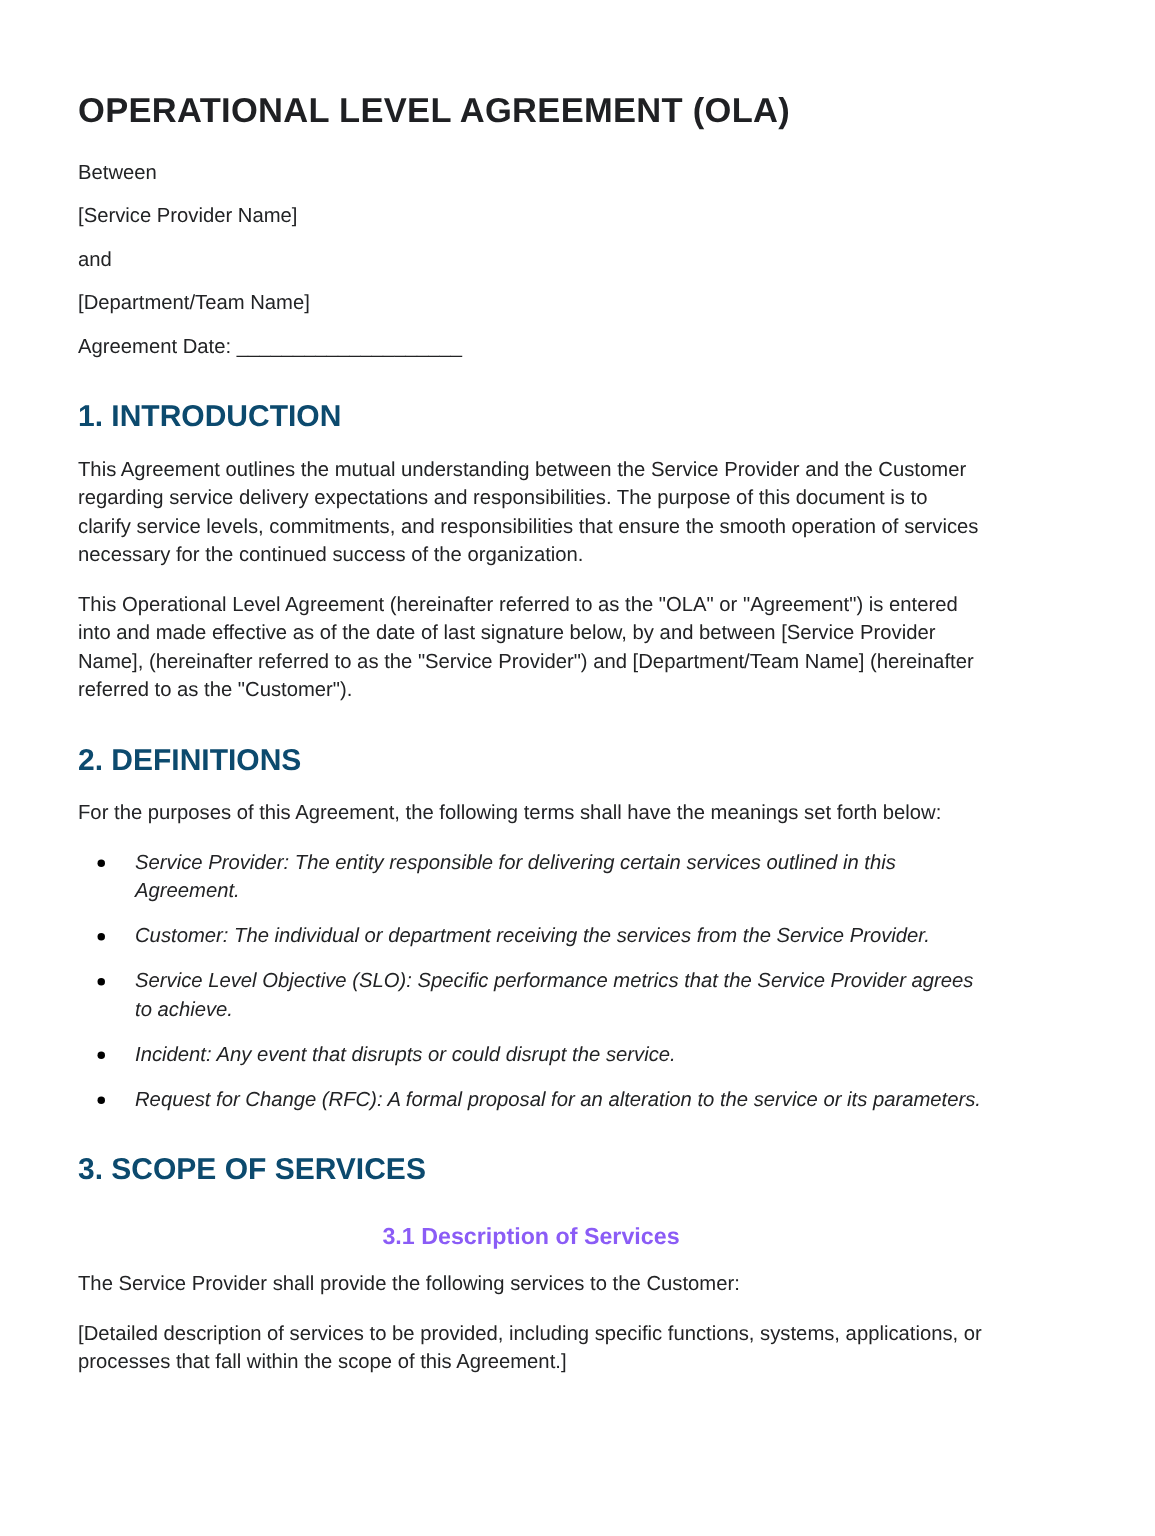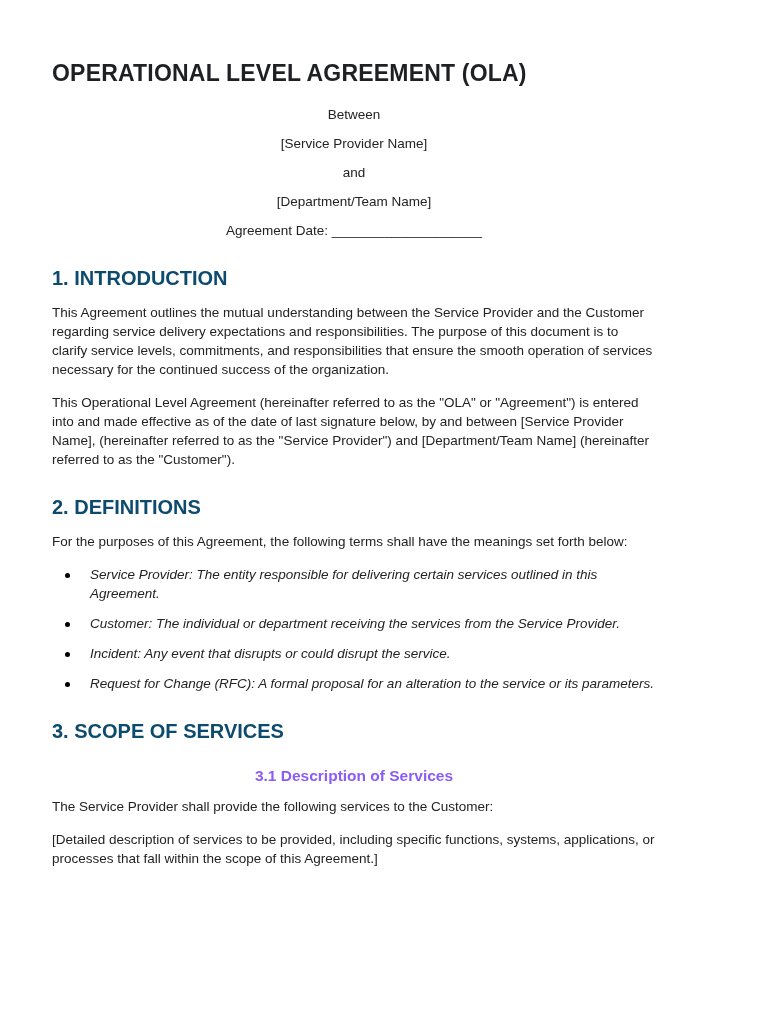--- a/index.html
+++ b/index.html
@@ -26,21 +26,20 @@
     font-size: 23px;
     font-weight: 700;
     color: #1f2023;
     letter-spacing: 0.2px;
   }
   p.pre-line {
     margin: 0 0 10px 0;
     font-size: 13.5px;
     line-height: 19px;
     color: #222325;
-    text-align: center;
   }
   h2.section-heading {
     margin: 27px 0 13px 0;
     font-size: 20px;
     font-weight: 700;
     color: #0c4a6e;
   }
   h3.subsection-heading {
     margin: 24px 0 12px 0;
     font-size: 15.5px;
@@ -94,20 +93,21 @@
 
   <h2 class="section-heading">1. INTRODUCTION</h2>
   <p class="body-text">This Agreement outlines the mutual understanding between the Service Provider and the Customer regarding service delivery expectations and responsibilities. The purpose of this document is to clarify service levels, commitments, and responsibilities that ensure the smooth operation of services necessary for the continued success of the organization.</p>
   <p class="body-text">This Operational Level Agreement (hereinafter referred to as the "OLA" or "Agreement") is entered into and made effective as of the date of last signature below, by and between [Service Provider Name], (hereinafter referred to as the "Service Provider") and [Department/Team Name] (hereinafter referred to as the "Customer").</p>
 
   <h2 class="section-heading">2. DEFINITIONS</h2>
   <p class="body-text">For the purposes of this Agreement, the following terms shall have the meanings set forth below:</p>
   <ul class="def-list">
     <li>Service Provider: The entity responsible for delivering certain services outlined in this Agreement.</li>
     <li>Customer: The individual or department receiving the services from the Service Provider.</li>
+    <li>Service Level Objective (SLO): Specific performance metrics that the Service Provider agrees to achieve.</li>
     <li>Incident: Any event that disrupts or could disrupt the service.</li>
     <li>Request for Change (RFC): A formal proposal for an alteration to the service or its parameters.</li>
   </ul>
 
   <h2 class="section-heading">3. SCOPE OF SERVICES</h2>
   <h3 class="subsection-heading">3.1 Description of Services</h3>
   <p class="body-text">The Service Provider shall provide the following services to the Customer:</p>
   <p class="body-text">[Detailed description of services to be provided, including specific functions, systems, applications, or processes that fall within the scope of this Agreement.]</p>
 
 </div>

